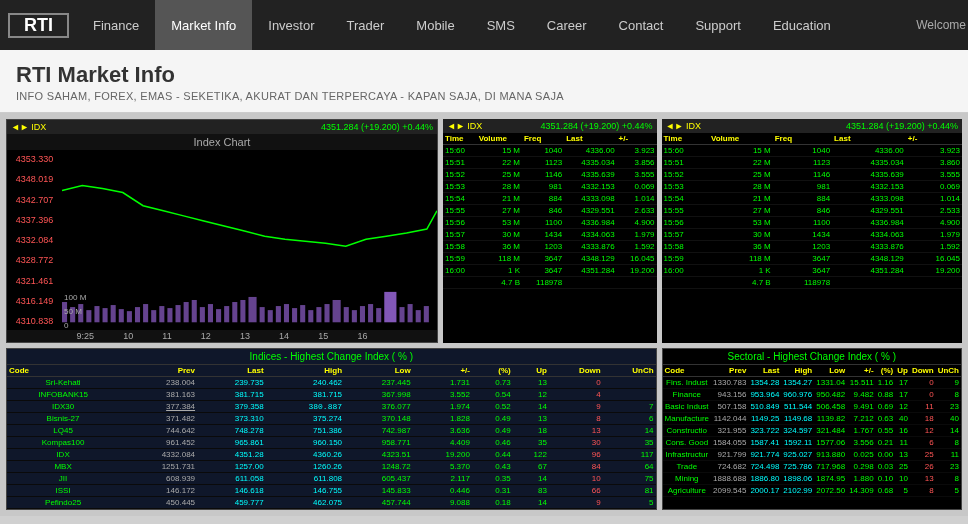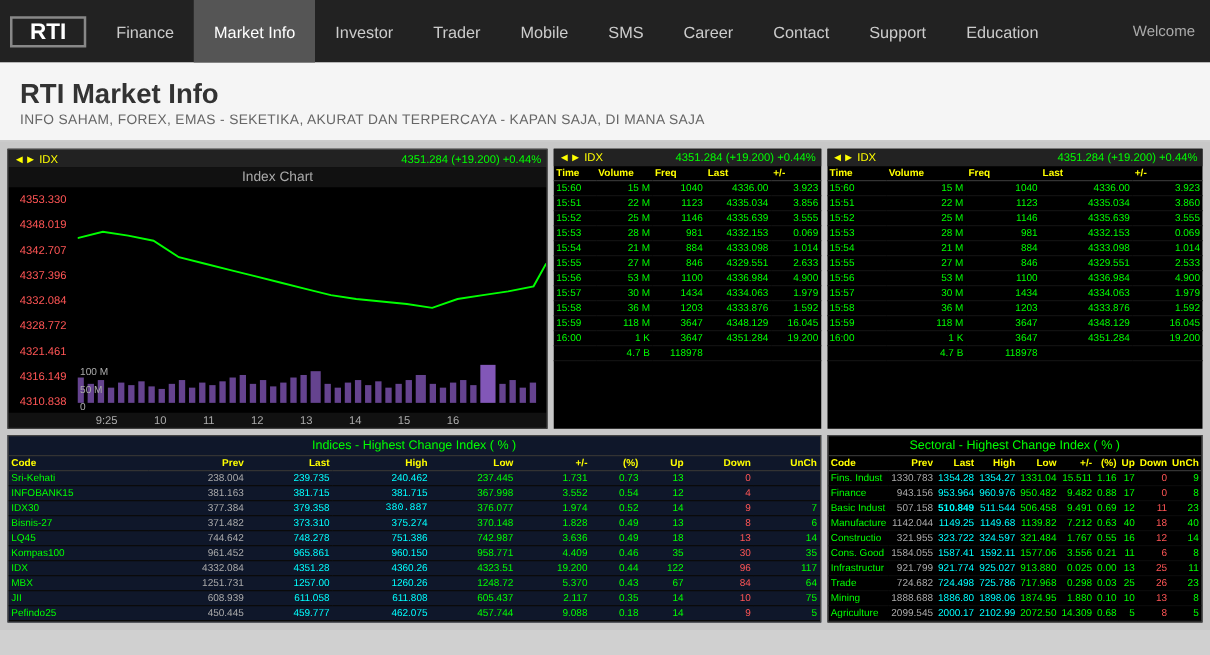--- a/index.html
+++ b/index.html
@@ -3,21 +3,21 @@
   <meta charset="utf-8">
   <style>
     * { margin: 0; padding: 0; box-sizing: border-box; }
     body { font-family: Arial, sans-serif; background: #d0d0d0; width: 968px; }
 
     
     nav { background: #222; display: flex; align-items: center; height: 50px; }
     .nav-logo { color: #fff; font-weight: bold; font-size: 18px; padding: 0 14px; border: 2px solid #888; margin: 0 8px; }
     .nav-item { color: #ccc; font-size: 13px; padding: 0 16px; height: 50px; display: flex; align-items: center; cursor: pointer; text-decoration: none; }
     .nav-item.active { background: #555; color: #fff; }
-    .nav-welcome { color: #aaa; font-size: 12px; margin-left: auto; padding-right: 12px; }
+    .nav-welcome { color: #aaa; font-size: 12px; margin-left: auto; padding-right: 2px; }
 
     
     .header { background: #f5f5f5; padding: 12px 16px 10px; border-bottom: 1px solid #ccc; }
     .header h1 { font-size: 22px; color: #333; }
     .header h1 span { font-weight: 900; }
     .header p { font-size: 11px; color: #666; margin-top: 2px; letter-spacing: 0.3px; }
 
     
     .main { background: #c8c8c8; padding: 6px; display: grid; grid-template-columns: 432px 1fr 1fr; grid-template-rows: auto auto; gap: 5px; }
 
@@ -48,21 +48,21 @@
     .green { color: #0f0 !important; }
 
     
     .bottom-left { grid-column: 1 / 3; grid-row: 2; background: #0f172a; }
     .bottom-right { grid-column: 3; grid-row: 2; background: #000; }
     .bottom-header { color: #0f0; font-size: 10px; padding: 2px 5px; border-bottom: 1px solid #333; text-align: center; }
     .bottom-tbl { width: 100%; border-collapse: collapse; font-size: 8px; }
     .bottom-tbl th { color: #ff0; padding: 1px 2px; border-bottom: 1px solid #333; text-align: right; white-space: nowrap; }
     .bottom-tbl th:first-child { text-align: left; }
     .bottom-tbl td { color: #0f0; padding: 1px 2px; text-align: right; border-bottom: 1px solid #0a0a0a; white-space: nowrap; }
-    .bottom-tbl td:first-child { text-align: left; }
+    .bottom-tbl td:first-child { text-align: center; }
   </style>
 </head>
 <body>
 
 <nav>
   <div class="nav-logo">RTI</div>
   <a class="nav-item">Finance</a>
   <a class="nav-item active">Market Info</a>
   <a class="nav-item">Investor</a>
   <a class="nav-item">Trader</a>
@@ -414,21 +414,21 @@
             <td style="color: rgb(0, 255, 255);">381.715</td>
             <td>367.998</td>
             <td class="green">3.552</td>
             <td>0.54</td>
             <td style="color: rgb(0, 255, 0);">12</td>
             <td style="color: rgb(255, 85, 85);">4</td>
             <td></td>
           </tr>
           <tr>
             <td>IDX30</td>
-            <td style="color: rgb(170, 170, 170);">377.384</td>
+            <td style="color: rgb(170, 170, 170); text-decoration: underline;">377.384</td>
             <td style="color: rgb(0, 255, 255);">379.358</td>
             <td style="color: rgb(0, 255, 255); font-family: Liberation Mono, monospace;">380.887</td>
             <td>376.077</td>
             <td class="green">1.974</td>
             <td>0.52</td>
             <td style="color: rgb(0, 255, 0);">14</td>
             <td style="color: rgb(255, 85, 85);">9</td>
             <td>7</td>
           </tr>
           <tr>
@@ -495,20 +495,32 @@
             <td>JII</td>
             <td style="color: rgb(170, 170, 170);">608.939</td>
             <td style="color: rgb(0, 255, 255); margin-top: 12px;">611.058</td>
             <td style="color: rgb(0, 255, 255);">611.808</td>
             <td>605.437</td>
             <td class="green">2.117</td>
             <td>0.35</td>
             <td style="color: rgb(0, 255, 0);">14</td>
             <td style="color: rgb(255, 85, 85);">10</td>
             <td>75</td>
+          </tr>
+          <tr>
+            <td>ISSI</td>
+            <td style="color: rgb(170, 170, 170);">146.172</td>
+            <td style="color: rgb(0, 255, 255);">146.618</td>
+            <td style="color: rgb(0, 255, 255);">146.755</td>
+            <td>145.833</td>
+            <td class="green">0.446</td>
+            <td>0.31</td>
+            <td style="color: rgb(0, 255, 0);">83</td>
+            <td style="color: rgb(255, 85, 85);">66</td>
+            <td>81</td>
           </tr>
           <tr>
             <td>Pefindo25</td>
             <td style="color: rgb(170, 170, 170);">450.445</td>
             <td style="color: rgb(0, 255, 255);">459.777</td>
             <td style="color: rgb(0, 255, 255);">462.075</td>
             <td>457.744</td>
             <td class="green">9.088</td>
             <td>0.18</td>
             <td style="color: rgb(0, 255, 0);">14</td>
@@ -557,21 +569,21 @@
             <td>950.482</td>
             <td class="green">9.482</td>
             <td>0.88</td>
             <td style="color: rgb(0, 255, 0);">17</td>
             <td style="color: rgb(255, 85, 85);">0</td>
             <td>8</td>
           </tr>
           <tr>
             <td>Basic Indust</td>
             <td style="color: rgb(170, 170, 170);">507.158</td>
-            <td style="color: rgb(0, 255, 255); font-weight: bold;">510.849</td>
+            <td style="color: rgb(0, 255, 255);">510.849</td>
             <td style="color: rgb(0, 255, 255);">511.544</td>
             <td>506.458</td>
             <td class="green">9.491</td>
             <td>0.69</td>
             <td style="color: rgb(0, 255, 0);">12</td>
             <td style="color: rgb(255, 85, 85);">11</td>
             <td>23</td>
           </tr>
           <tr>
             <td>Manufacture</td>

